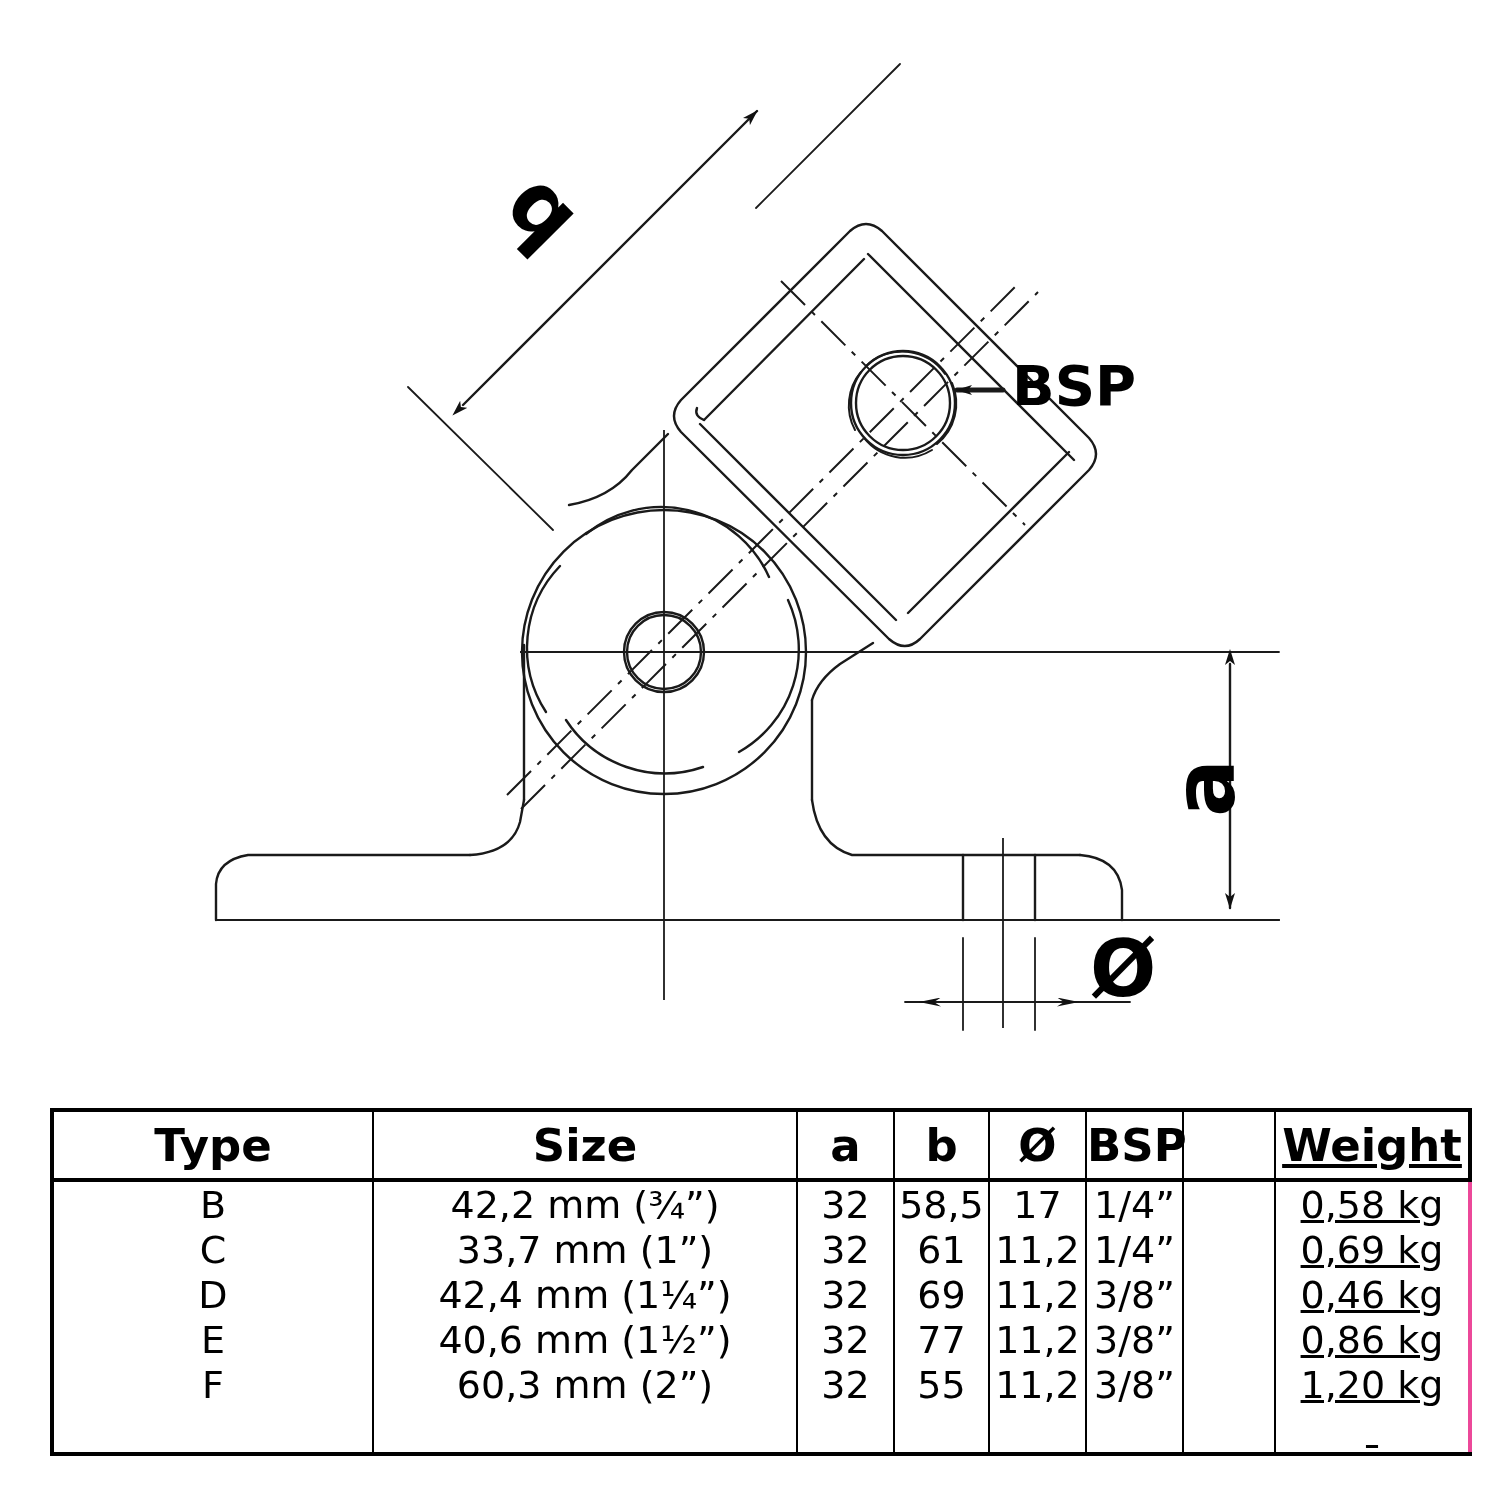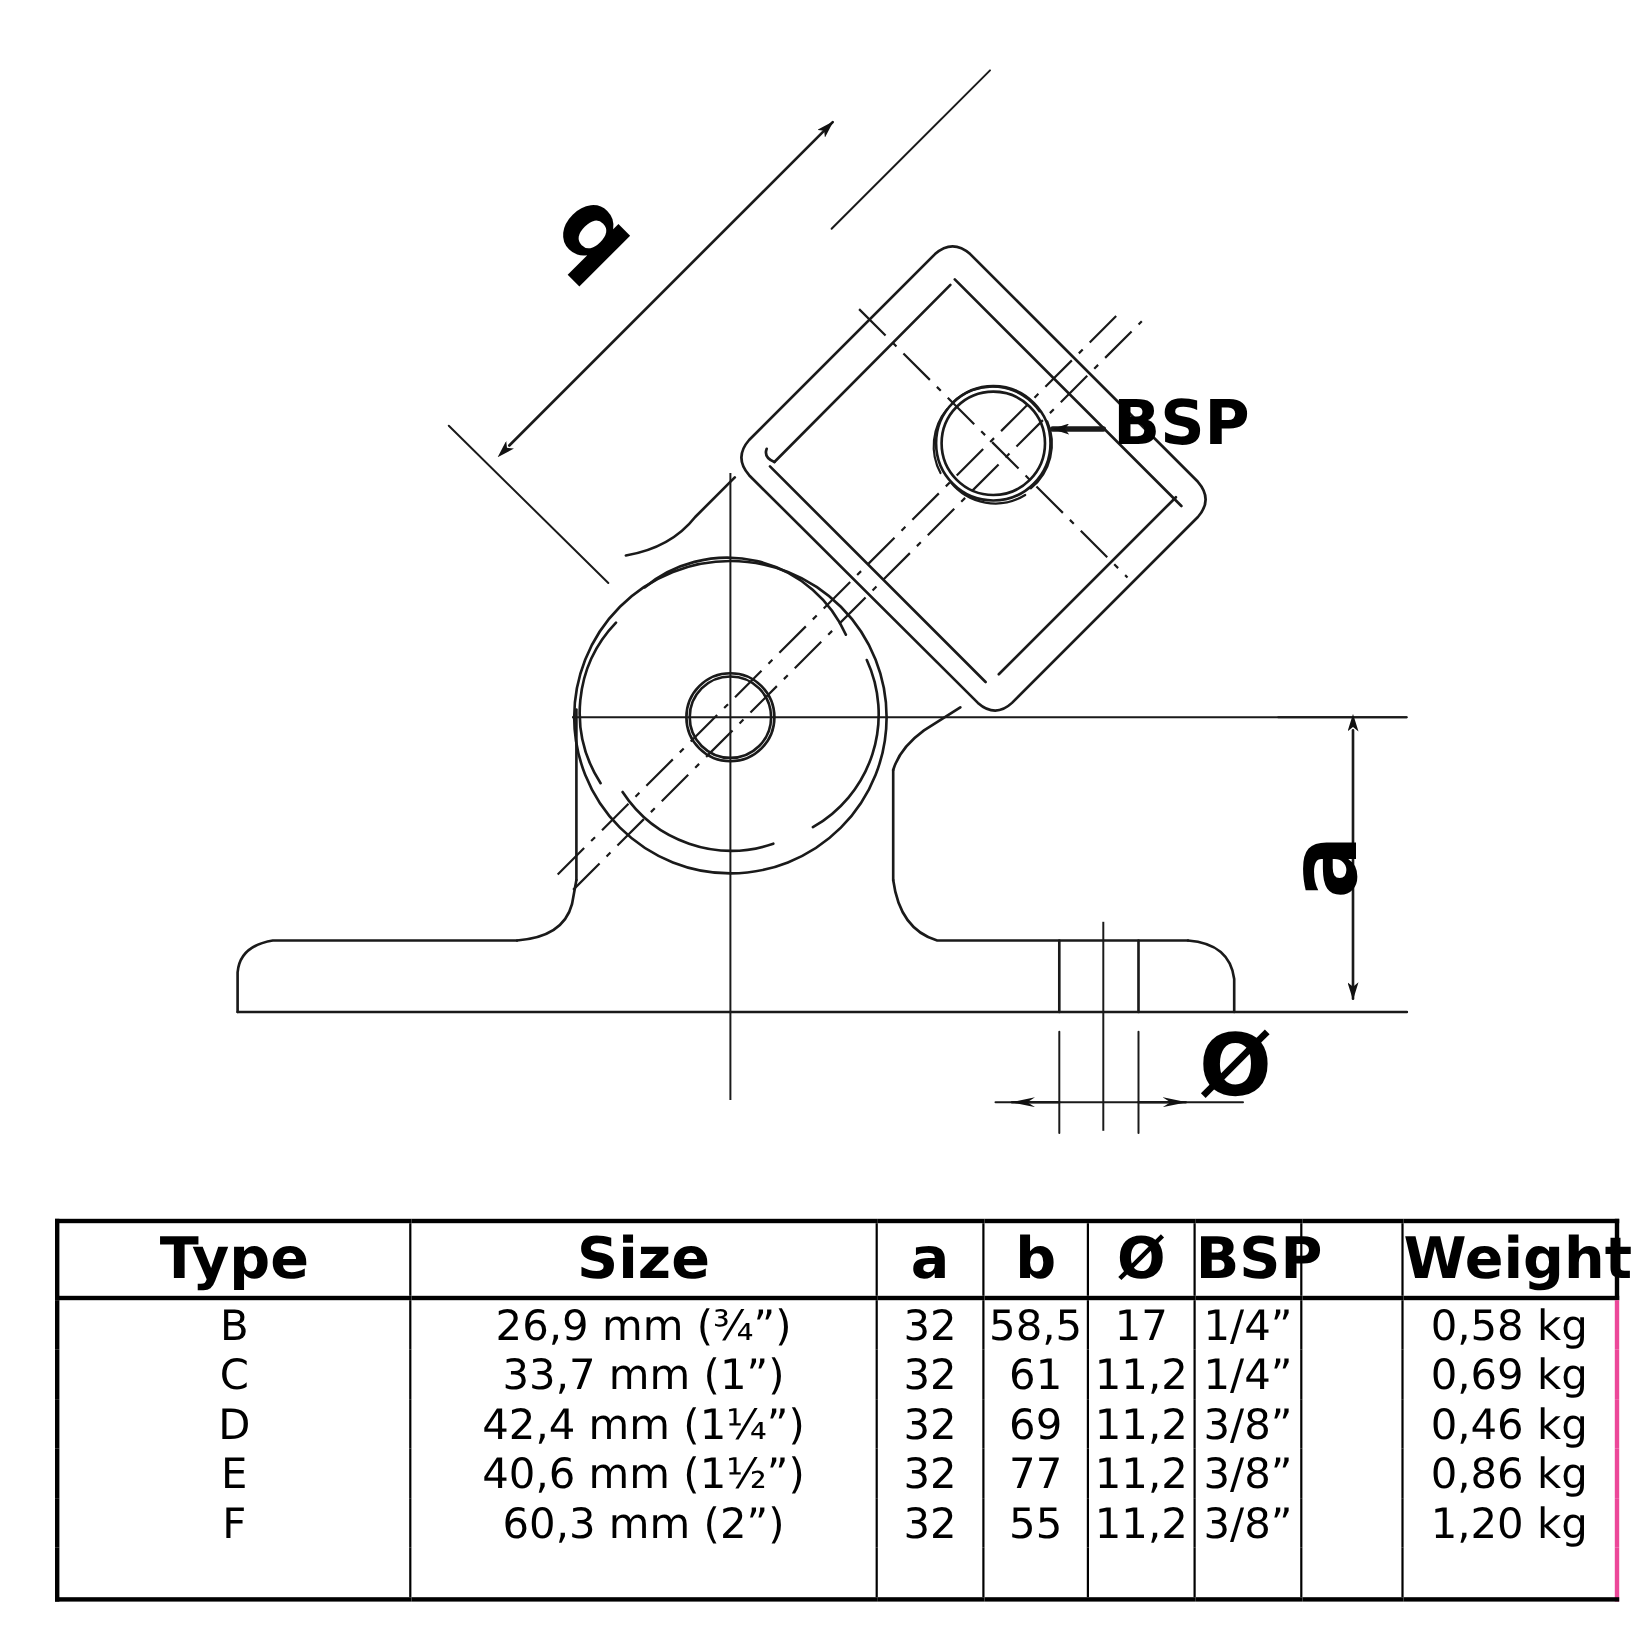--- a/index.html
+++ b/index.html
@@ -39,21 +39,21 @@
   }
   #spec-table td,#spec-table th{
     border:2px solid #000;
     padding:0;
     text-align:center;
     vertical-align:middle;
     font-family:"DejaVu Sans","Liberation Sans",sans-serif;
   }
   #spec-table thead th{
     font-weight:700;
-    font-size:52px;
+    font-size:45px;
     height:66px;
     border-bottom:4px solid #000;
     border-top:4px solid #000;
   }
   #spec-table thead th:first-child{border-left:4px solid #000;}
   #spec-table thead th:last-child{border-right:4px solid #000;}
   #spec-table tbody td{
     font-weight:400;
     font-size:38px;
     height:45px;
@@ -62,21 +62,21 @@
   #spec-table tbody tr:last-child td{border-bottom:4px solid #000;}
   #spec-table tbody td:first-child{border-left:4px solid #000;}
   #spec-table tbody td:last-child{border-right:4px solid #ec4899;}
   .c-type{width:318px;}
   .c-size{width:422px;}
   .c-a{width:95px;}
   .c-b{width:93px;}
   .c-dia{width:95px;}
   .c-bsp{width:95px;}
   .c-blank{width:90px;}
-  .c-weight{width:192px;}
+  .c-weight{width:192px;text-decoration:underline;}
   .pad-row td{height:80px;}
 </style>
 </head>
 <body>
 
 <div id="root">
 
   <div id="drawing">
     <svg viewBox="0 0 1501 1080" xmlns="http://www.w3.org/2000/svg">
       <defs>
@@ -224,21 +224,21 @@
         <th class="c-b">b</th>
         <th class="c-dia">Ø</th>
         <th class="c-bsp">BSP</th>
         <th class="c-blank"></th>
         <th class="c-weight">Weight</th>
       </tr>
     </thead>
     <tbody id="table-body">
         <tr>
           <td class="c-type">B</td>
-          <td class="c-size">26,9 mm (¾”)</td>
+          <td class="c-size">42,2 mm (¾”)</td>
           <td class="c-a">32</td>
           <td class="c-b">58,5</td>
           <td class="c-dia">17</td>
           <td class="c-bsp">1/4”</td>
           <td class="c-blank"></td>
           <td class="c-weight">0,58 kg</td>
         </tr>
         <tr>
           <td class="c-type">C</td>
           <td class="c-size">33,7 mm (1”)</td>

